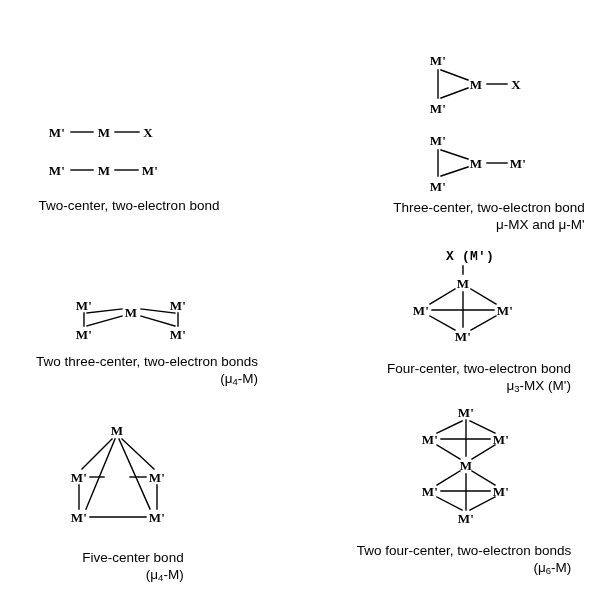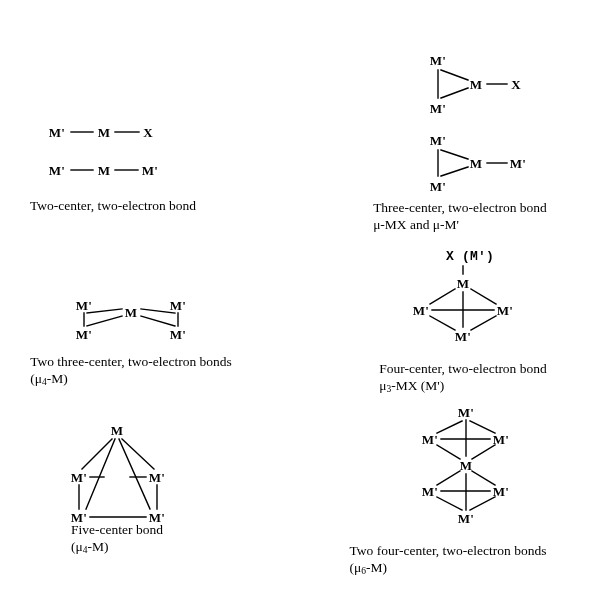--- a/index.html
+++ b/index.html
@@ -34,27 +34,28 @@
     font-family: "Liberation Serif", serif;
     font-size: 13px;
     font-weight: bold;
     line-height: 1;
     white-space: nowrap;
     transform: translate(-50%, -50%);
     letter-spacing: 0.2px;
   }
   .cap {
     position: absolute;
-    font-family: Liberation Serif, serif;
+    font-family: Liberation Sans, sans-serif;
     font-size: 13.5px;
     font-weight: normal;
     line-height: 1.25;
     white-space: nowrap;
-    text-align: left;
+    text-align: right;
     transform: translateX(-50%);
+    margin-left: 16px;
   }
   .cap sub {
     font-size: 9.5px;
     vertical-align: baseline;
     position: relative;
     top: 2px;
   }
 </style>
 </head>
 <body>
@@ -153,19 +154,19 @@
       <div class="lbl" style="left: 466px; top: 412px;">M'</div>
       <div class="lbl" style="left: 430px; top: 439px;">M'</div>
       <div class="lbl" style="left: 501px; top: 439px;">M'</div>
       <div class="lbl" style="left: 466px; top: 465px;">M</div>
       <div class="lbl" style="left: 430px; top: 491px;">M'</div>
       <div class="lbl" style="left: 501px; top: 491px;">M'</div>
       <div class="lbl" style="left: 466px; top: 518px;">M'</div>
     </div>
   <div id="captions">
       <div class="cap" style="left: 113px; top: 198px;">Two-center, two-electron bond</div>
-      <div class="cap" style="left: 460px; top: 200px;">Three-center, two-electron bond<br>μ-MX and μ-M'</div>
+      <div class="cap" style="left: 473px; top: 200px;">Three-center, two-electron bond<br>μ-MX and μ-M'</div>
       <div class="cap" style="left: 131px; top: 354px;">Two three-center, two-electron bonds<br>(μ<sub>4</sub>-M)</div>
       <div class="cap" style="left: 463px; top: 361px;">Four-center, two-electron bond<br>μ<sub>3</sub>-MX (M')</div>
-      <div class="cap" style="left: 117px; top: 522px;">Five-center bond<br>(μ<sub>4</sub>-M)</div>
+      <div class="cap" style="left: 117px; top: 550px;">Five-center bond<br>(μ<sub>4</sub>-M)</div>
       <div class="cap" style="left: 448px; top: 543px;">Two four-center, two-electron bonds<br>(μ<sub>6</sub>-M)</div>
     </div>
 </div>
 
 </body></html>

